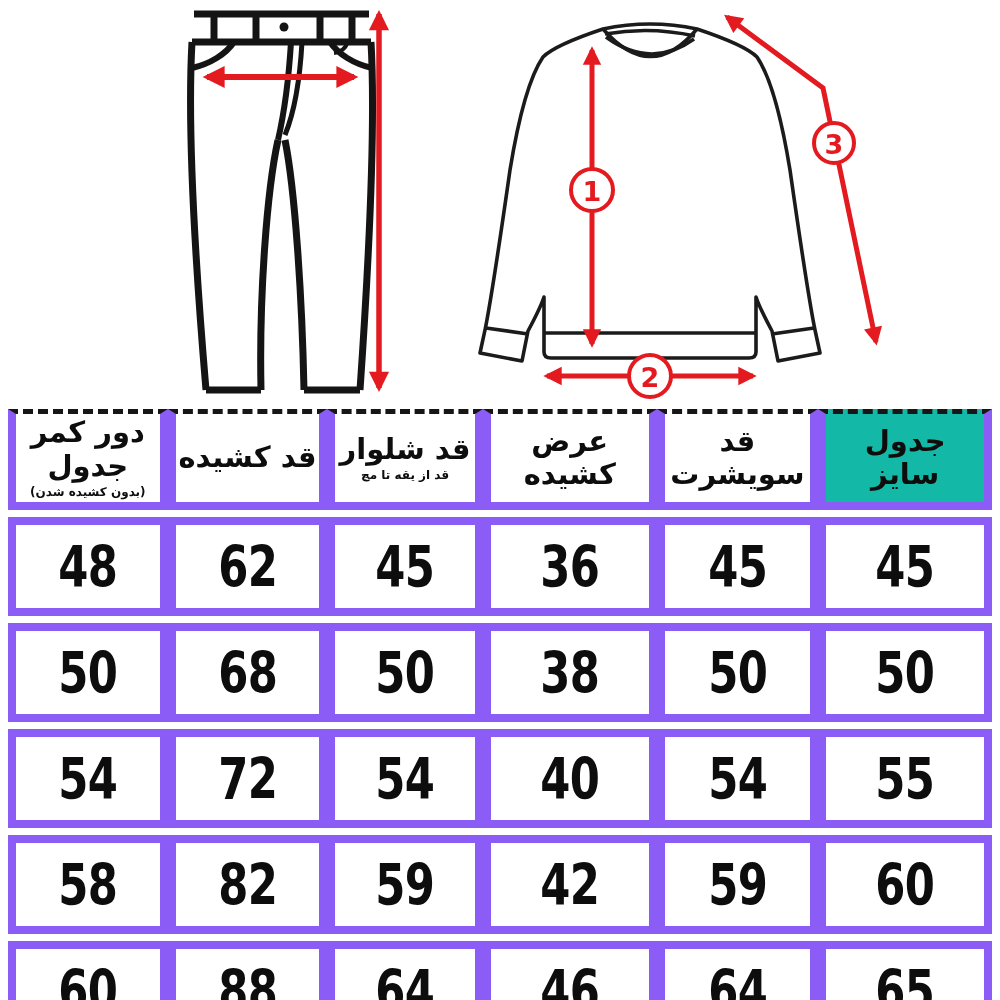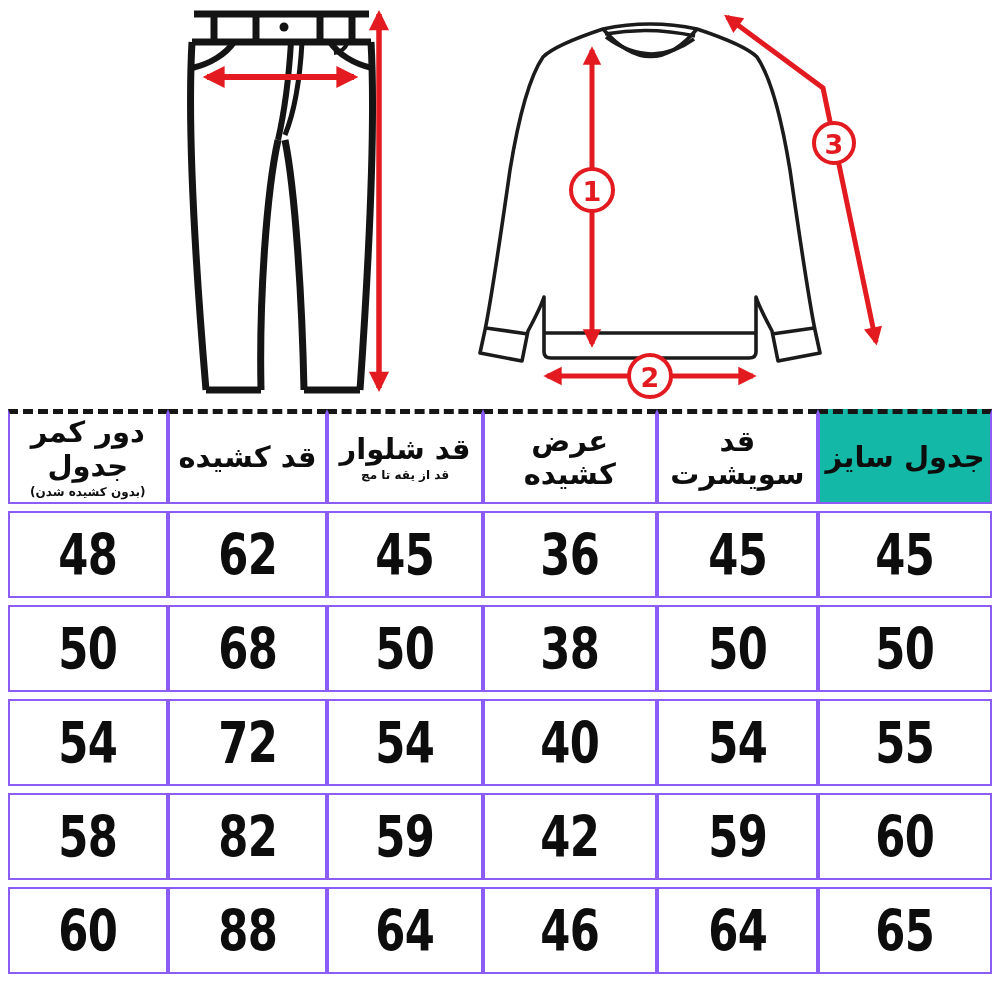--- a/index.html
+++ b/index.html
@@ -13,21 +13,21 @@
   .pants-svg   { position:absolute; left:150px; top:0;  width:280px; height:398px; }
   .sweat-svg   { position:absolute; left:440px; top:0;  width:460px; height:400px; }
 
   
   .table-wrap { position:absolute; left:8px; top:402px; width:984px; }
   table.size-table {
     border-collapse:separate; border-spacing:0 7px;
     table-layout:fixed; width:984px;
   }
   .size-table th, .size-table td {
-    border:2px solid #8b5cf6; background:#ffffff;
+    border:8px solid #8b5cf6; background:#ffffff;
     text-align:center; vertical-align:middle; padding:0 2px;
     color:#0d0d0d; overflow:hidden;
   }
   .size-table th {
     border-top:5px dashed #161616;
     height:88px; font-size:29px; font-weight:bold; line-height:1.15;
   }
   .size-table th.hl { background:#14b8a6; }
   .size-table td { height:83px; }
   .h-main { display:block; }

